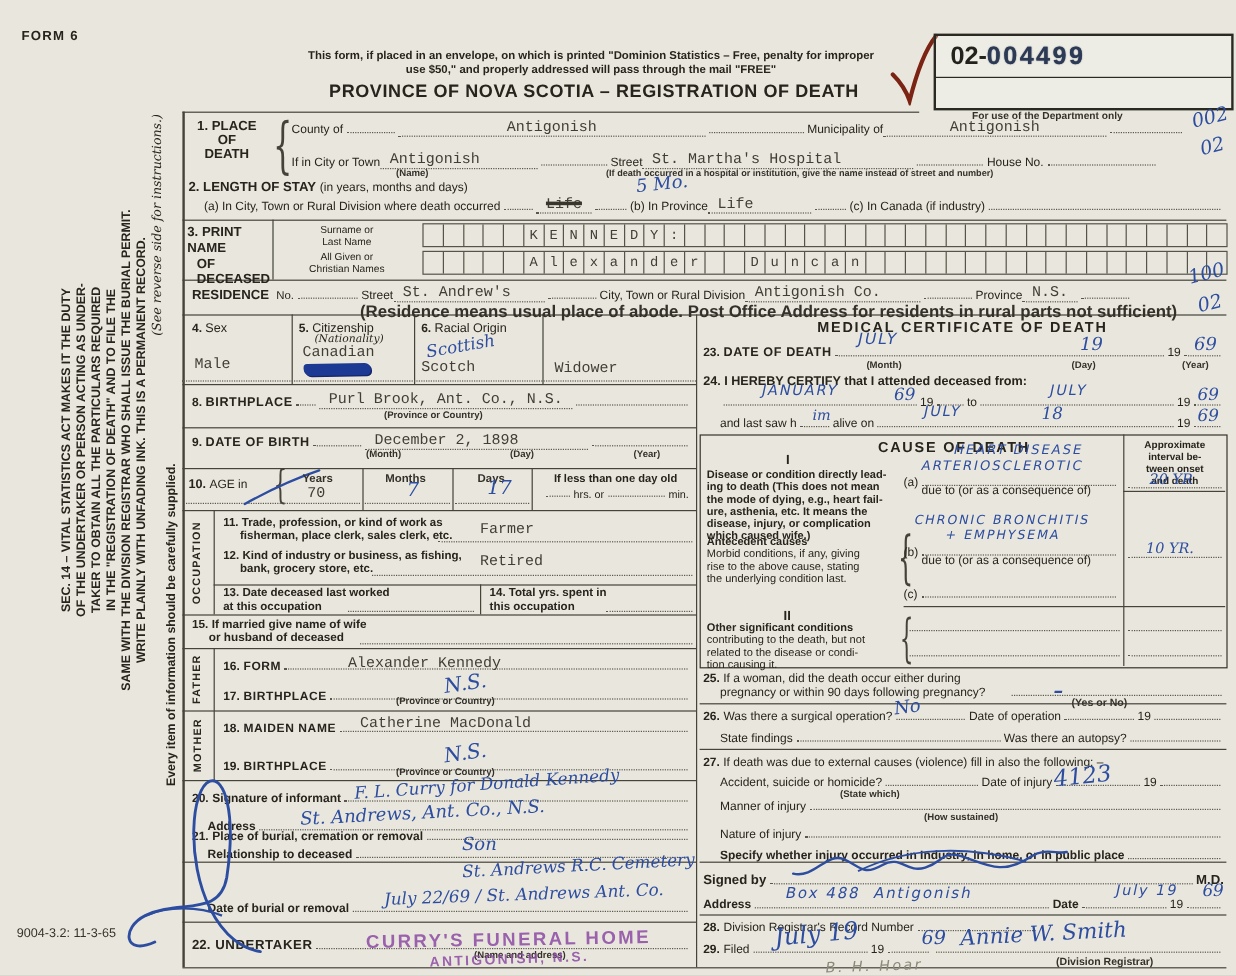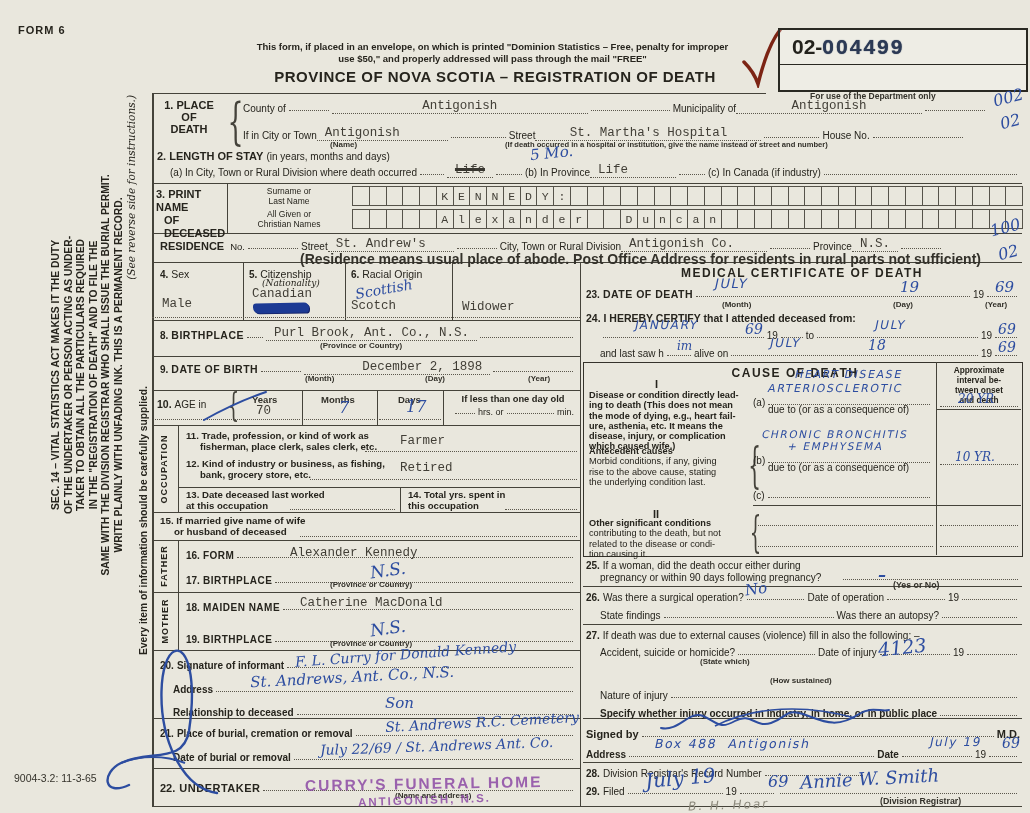--- a/index.html
+++ b/index.html
@@ -113,21 +113,21 @@
     <span class="dots"></span>
     <span class="sm10">Municipality of</span>
     <span class="typed dv" style="min-width:170px;text-align:center">Antigonish</span>
     <span class="dots" style="max-width:60px"></span>
   </div>
   <div class="abs row" style="left:243px;top:126px;width:779px">
     <span class="sm10">If in City or Town</span>
     <span class="typed dv" style="min-width:115px">Antigonish</span>
     <span class="dots" style="max-width:55px"></span>
     <span class="sm10">Street</span>
-    <span class="typed dv" style="min-width:210px;text-align:center">St. Martha's Hospital</span>
+    <span class="typed dv" style="min-width:210px;">St. Martha's Hospital</span>
     <span class="dots" style="max-width:55px"></span>
     <span class="sm10">House No.</span>
     <span class="dots" style="max-width:90px"></span>
   </div>
   <div class="abs cap" style="left:330px;top:140px">(Name)</div>
   <div class="abs cap" style="left:505px;top:140px;font-size:7.6px">(If death occurred in a hospital or institution, give the name instead of street and number)</div>
   <div class="abs hand" style="left:993px;top:88px;font-size:16px;transform:rotate(-14deg)">002</div>
   <div class="abs hand" style="left:1000px;top:112px;font-size:16px;transform:rotate(-14deg)">02</div>
 
   <div class="abs" style="left:157px;top:150px;font-size:11px">
@@ -283,21 +283,21 @@
     <span class="dots" style="max-width:16px"></span>
     <span class="typed dv">Purl Brook, Ant. Co., N.S.</span>
     <span class="dots"></span>
   </div>
   <div class="abs cap" style="left:320px;top:341px">(Province or Country)</div>
 
   <div class="abs row" style="left:160px;top:360px;width:416px">
     <span class="b sm10">9.</span>
     <span class="b" style="font-size:10.5px;margin-left:3px;letter-spacing:.5px">DATE OF BIRTH</span>
     <span class="dots" style="max-width:40px"></span>
-    <span class="typed dv" style="min-width:170px;text-align:right">December 2, 1898</span>
+    <span class="typed dv" style="min-width:170px;text-align:left">December 2, 1898</span>
     <span class="dots"></span>
   </div>
   <div class="abs cap" style="left:305px;top:374px">(Month)</div>
   <div class="abs cap" style="left:425px;top:374px">(Day)</div>
   <div class="abs cap" style="left:528px;top:374px">(Year)</div>
 
   <div class="abs b" style="left:157px;top:398px;font-size:10.5px"><span>10.</span> <span style="font-weight:normal;font-size:10px">AGE in</span></div>
   <div class="abs" style="left:224px;top:387px;font-size:30px;font-weight:100;color:#44423a;transform:scale(.6,1.1);font-family:'DejaVu Serif',serif">{</div>
   <svg class="abs" style="left:200px;top:390px" width="70" height="32">
     <path d="M4 30 C 22 20 48 8 66 2" stroke="#2d4da0" stroke-width="2" fill="none" stroke-linecap="round"></path>
@@ -392,21 +392,21 @@
     <span class="sm10 b">Address</span>
       <span class="dots"></span>
   </div>
   <div class="abs hand" style="left:250px;top:668px;font-size:15px;transform:rotate(-3deg);white-space:nowrap">St. Andrews, Ant. Co., N.S.</div>
   <div class="abs row" style="left:173px;top:707px;width:403px">
     <span class="sm10 b">Relationship to deceased</span>
       <span class="dots"></span>
   </div>
   <div class="abs hand" style="left:385px;top:694px;font-size:15px">Son</div>
 
-  <div class="abs row" style="left:160px;top:728px;width:416px">
+  <div class="abs row" style="left:160px;top:692px;width:416px">
     <span class="b sm10">21.</span>
       <span class="sm10 b" style="margin-left:3px">Place of burial, cremation or removal</span>
       <span class="dots"></span>
   </div>
   <div class="abs hand" style="left:385px;top:714px;font-size:14px;transform:rotate(-3deg);white-space:nowrap">St. Andrews R.C. Cemetery</div>
   <div class="abs row" style="left:173px;top:752px;width:403px">
     <span class="sm10 b">Date of burial or removal</span>
       <span class="dots"></span>
   </div>
   <div class="abs hand" style="left:320px;top:738px;font-size:14px;transform:rotate(-2deg);white-space:nowrap">July 22/69   /   St. Andrews Ant. Co.</div>
@@ -560,20 +560,24 @@
   <div class="abs row" style="left:600px;top:647px;width:420px">
     <span class="sm10">Accident, suicide or homicide?</span>
     <span class="dots" style="max-width:110px"></span>
     <span class="sm10">Date of injury</span>
     <span class="dots" style="max-width:70px"></span>
     <span class="sm10">19</span>
     <span class="dots" style="max-width:50px"></span>
   </div>
   <div class="abs cap" style="left:700px;top:657px">(State which)</div>
   <div class="abs hand" style="left:878px;top:636px;font-size:19px;transform:rotate(-6deg)">4123</div>
+  <div class="abs row" style="left:600px;top:667px;width:420px">
+    <span class="sm10">Manner of injury</span>
+      <span class="dots"></span>
+  </div>
   <div class="abs cap" style="left:770px;top:676px">(How sustained)</div>
   <div class="abs row" style="left:600px;top:690px;width:420px">
     <span class="sm10">Nature of injury</span>
       <span class="dots"></span>
   </div>
   <div class="abs row" style="left:600px;top:708px;width:420px">
     <span class="sm10 b">Specify whether injury occurred in Industry, in home, or in public place</span>
       <span class="dots"></span>
   </div>
 

